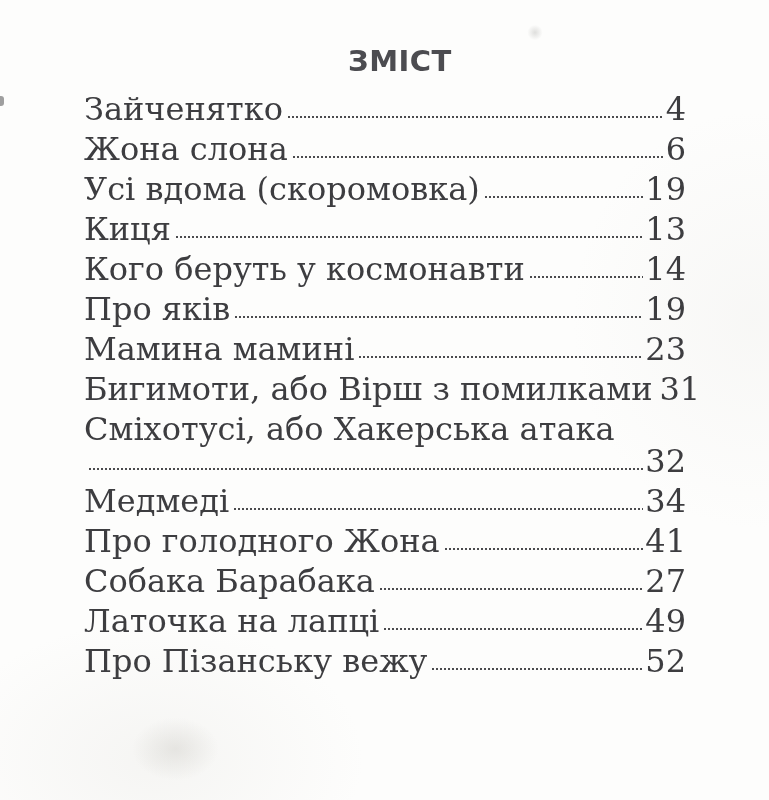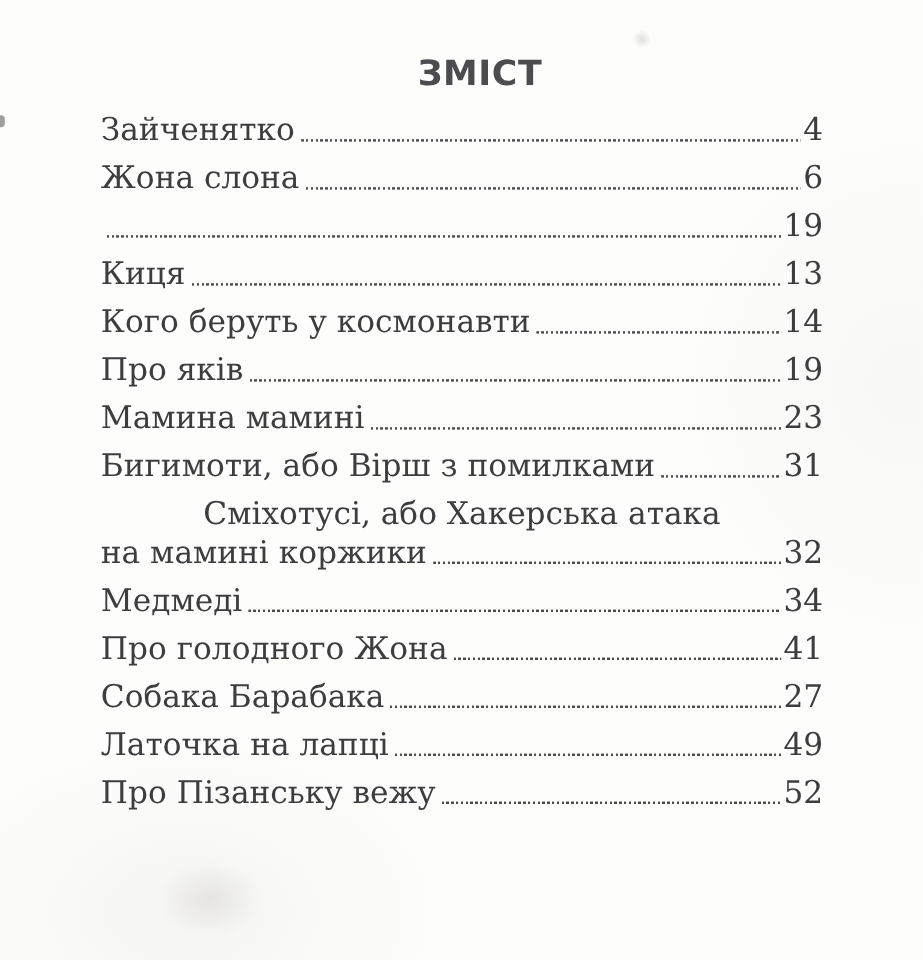--- a/index.html
+++ b/index.html
@@ -42,24 +42,23 @@
   }
   .toc-row {
     margin-bottom: 8px;
   }
   .toc-row.two-line {
     margin-top: 8px;
   }
   .toc-line {
     display: flex;
     align-items: baseline;
-    font-size: 26px;
+    font-size: 32px;
     line-height: 32px;
     white-space: nowrap;
-    justify-content: center;
   }
   .toc-title {
     color: #3d3d40;
   }
   .leader {
     flex: 1 1 auto;
     height: 2px;
     align-self: flex-end;
     margin: 0 2px 7px 5px;
     background: repeating-linear-gradient(
@@ -119,20 +118,21 @@
     <div class="toc-line line-1">
       <span class="toc-title t1">Жона слона</span>
       <span class="leader l1"></span>
       <span class="page-num p1">6</span>
     </div>
 
   </div>
 
   <div class="toc-row">
     <div class="toc-line line-1">
+      <span class="toc-title t1">Усі вдома (скоромовка)</span>
       <span class="leader l1"></span>
       <span class="page-num p1">19</span>
     </div>
 
   </div>
 
   <div class="toc-row">
     <div class="toc-line line-1">
       <span class="toc-title t1">Киця</span>
       <span class="leader l1"></span>
@@ -176,21 +176,20 @@
     </div>
 
   </div>
 
   <div class="toc-row two-line">
     <div class="toc-line line-1">
       <span class="toc-title t1">Сміхотусі, або Хакерська атака</span>
 
     </div>
     <div class="toc-line line-2">
-      <span class="toc-title t2">на мамині коржики</span>
       <span class="leader l2"></span>
       <span class="page-num p2">32</span>
     </div>
   </div>
 
   <div class="toc-row">
     <div class="toc-line line-1">
       <span class="toc-title t1">Медмеді</span>
       <span class="leader l1"></span>
       <span class="page-num p1">34</span>

